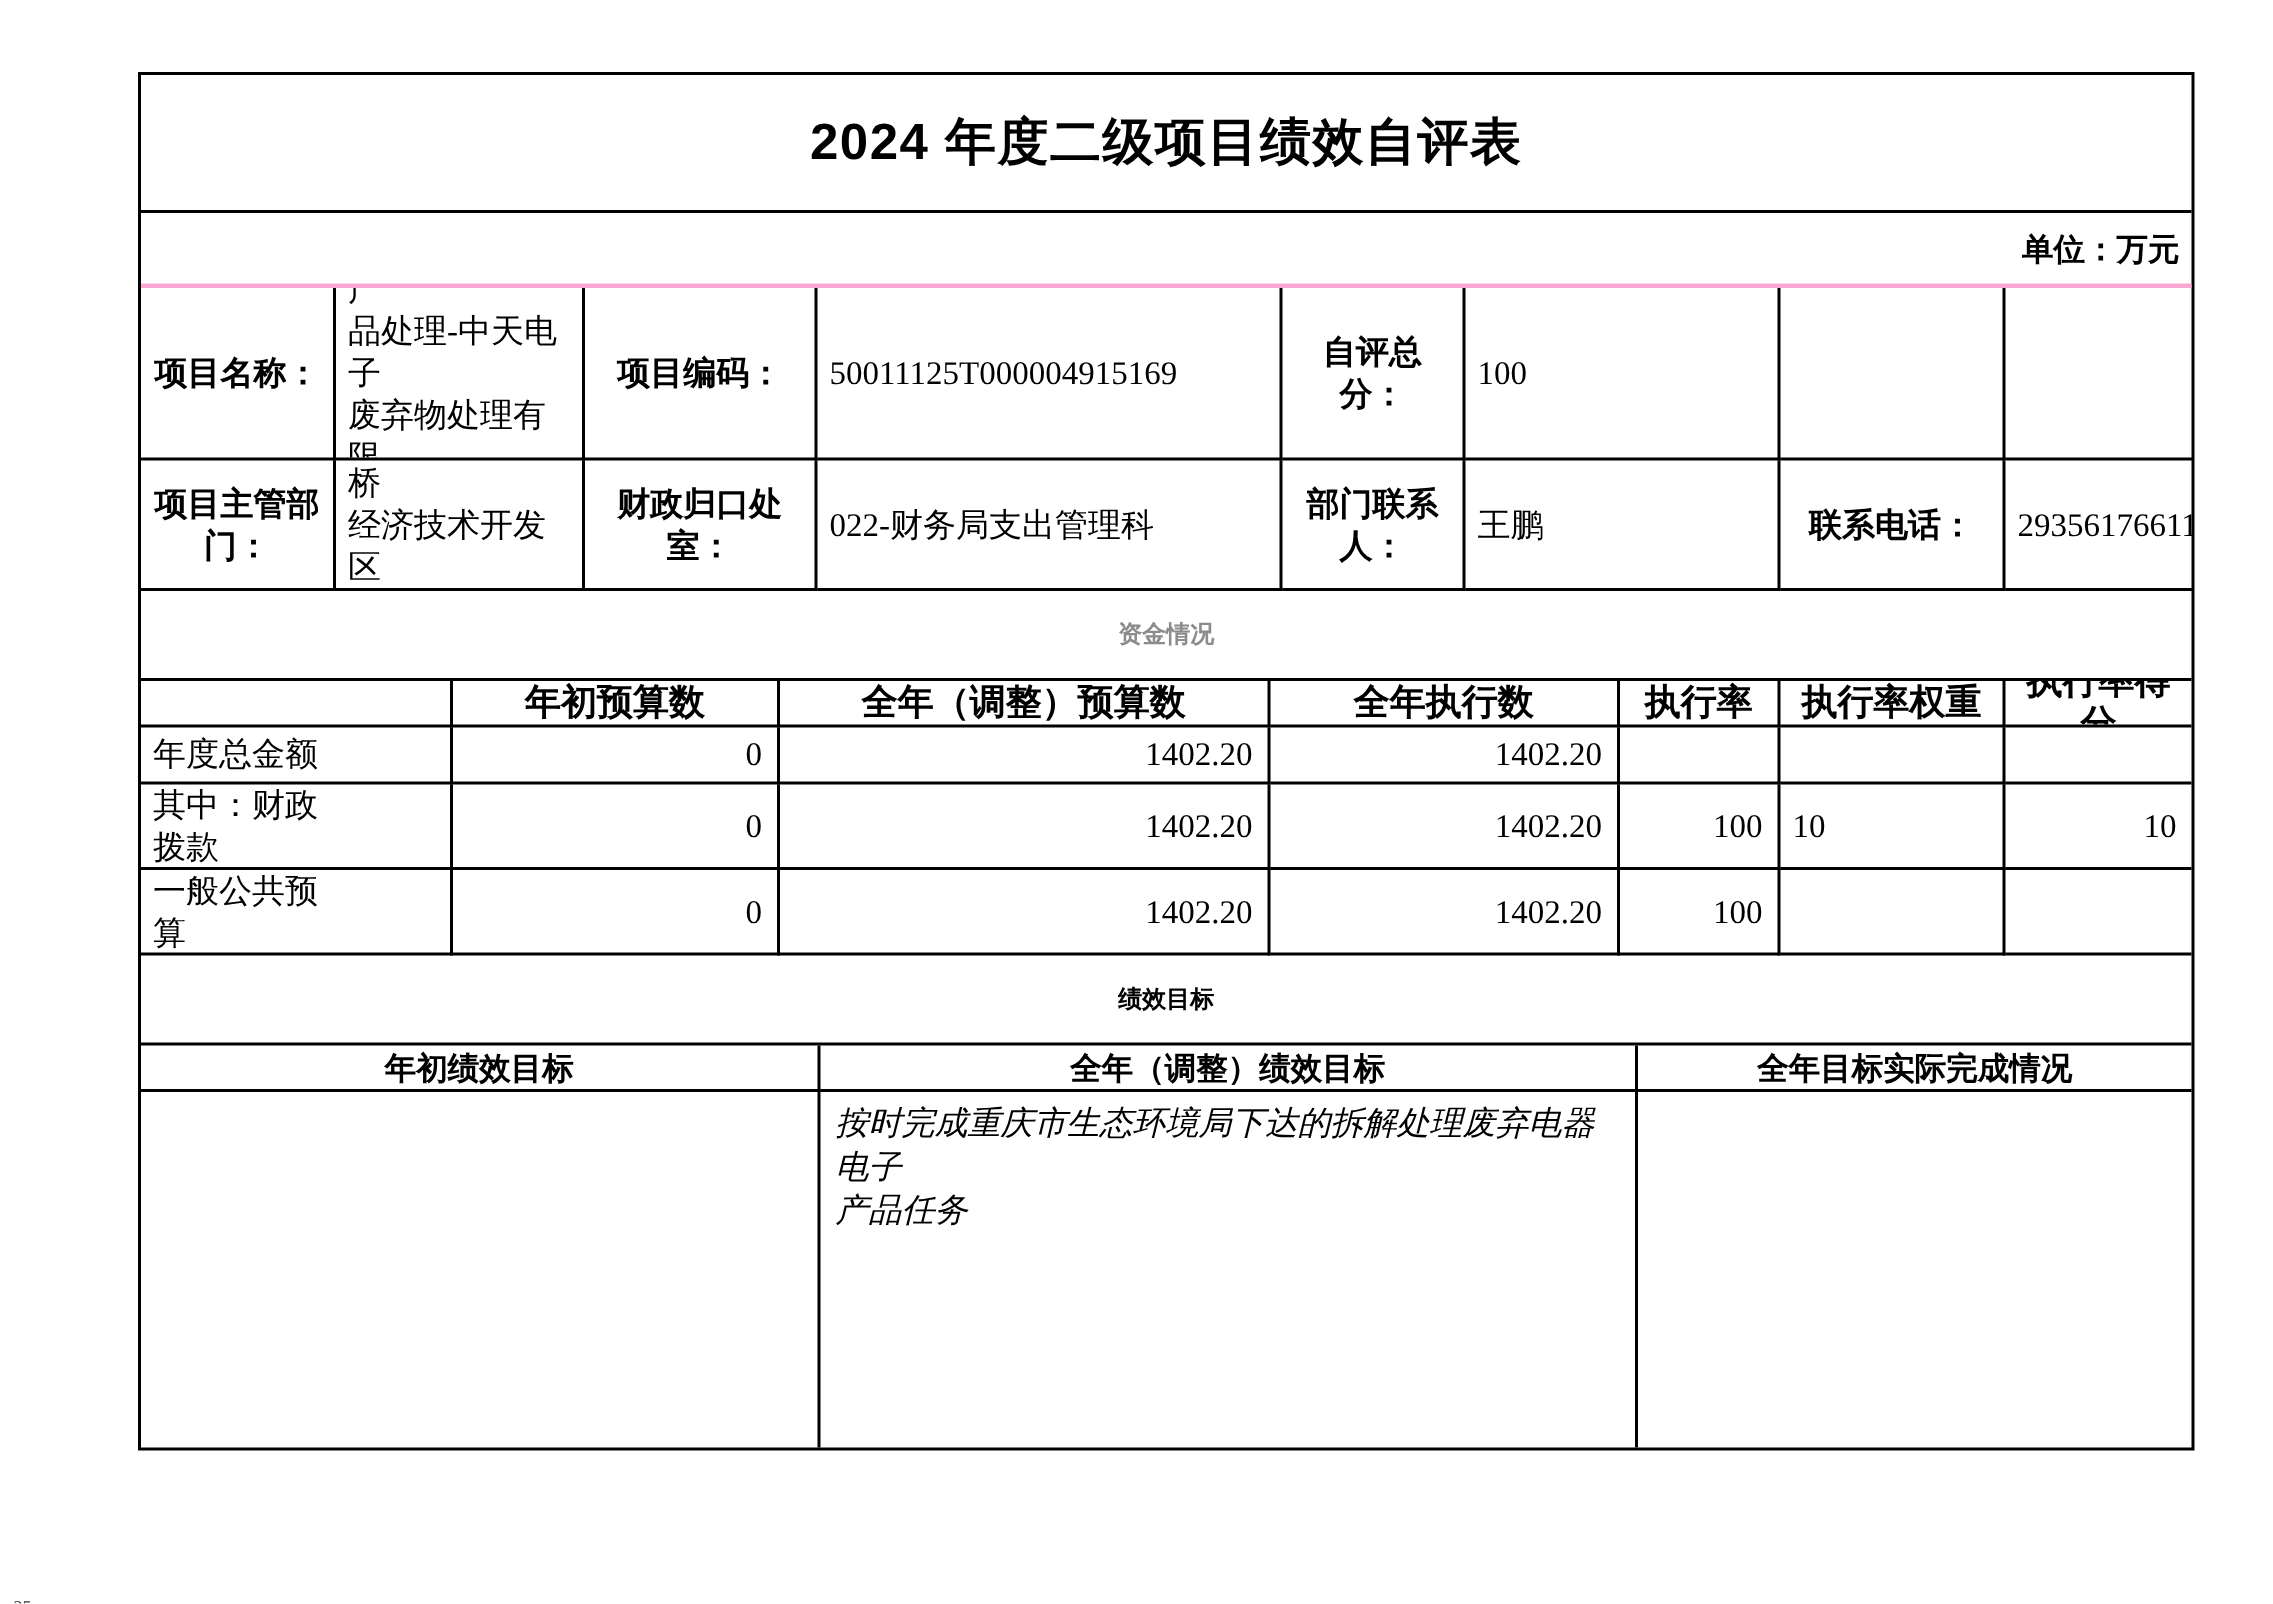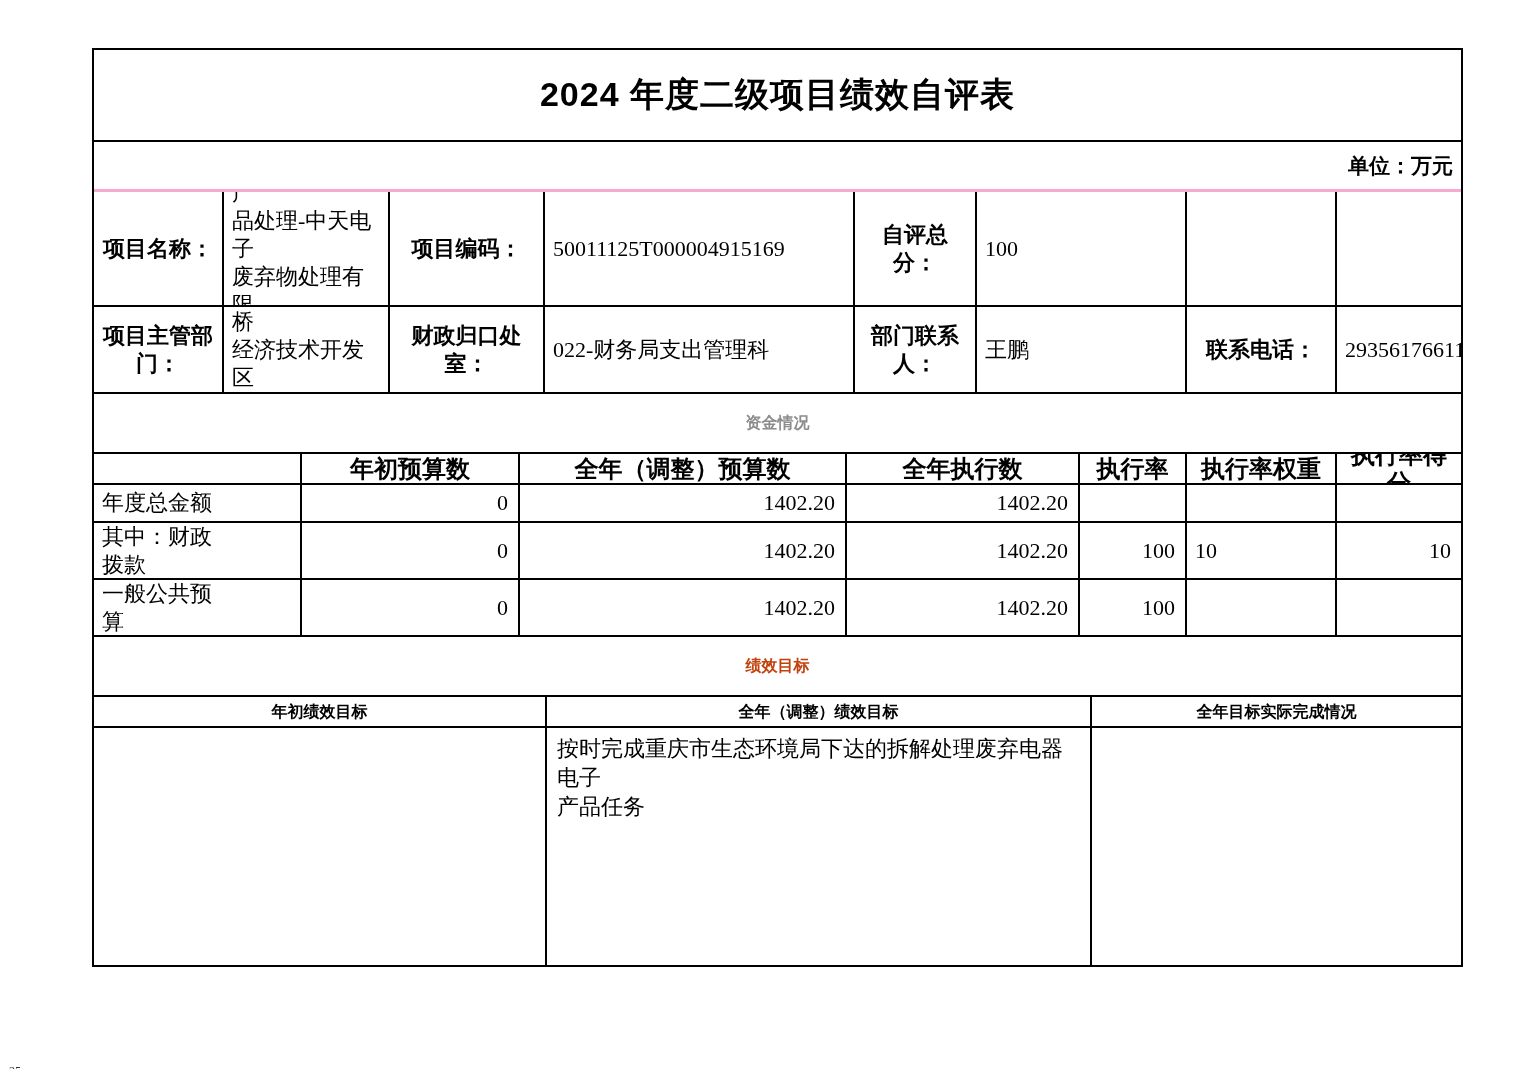--- a/index.html
+++ b/index.html
@@ -24,21 +24,21 @@
     border-bottom: 2px solid #000000;
     display: flex;
     align-items: center;
     padding: 4px 8px;
     font-size: 22px;
     line-height: 28px;
     white-space: pre-line;
     overflow: hidden;
   }
   .cell.last-col { border-right: none; }
-  .cell.no-b { border-bottom: none; }
+  .cell.no-b { border-bottom: none; font-style: italic; }
   .cell.lbl { font-weight: bold; justify-content: center; text-align: center; }
   .cell.num { justify-content: flex-end; text-align: right; padding-right: 10px; }
 
   
   .title-row {
     height: 92px;
     border-bottom: 2px solid #000000;
     display: flex; align-items: center; justify-content: center;
   }
   .title-row h1 {
@@ -76,21 +76,21 @@
     grid-template-columns: 208px 218px 327px 233px 107px 150px 124px;
     grid-template-rows: 31px 38px 57px 57px;
   }
   .funds-grid .hdr { font-weight: bold; justify-content: center; text-align: center; padding: 0 4px; font-size: 24px; }
   
   .goals-grid {
     display: grid;
     grid-template-columns: 453px 545px 369px;
     grid-template-rows: 31px 237px;
   }
-  .goals-grid .hdr { font-weight: bold; justify-content: center; text-align: center; padding: 0 4px; font-size: 16px; }
+  .goals-grid .hdr { font-weight: bold; justify-content: center; text-align: center; padding: 0 4px; font-size: 21px; }
   .goals-grid .content {
     align-items: flex-start;
     padding: 6px 10px;
     line-height: 29px;
   }
   
   .footer {
     position: absolute;
     left: 0; top: 1064px;
     width: 100%;
@@ -174,21 +174,21 @@
 算</div>
     <div class="cell num">0</div>
     <div class="cell num">1402.20</div>
     <div class="cell num">1402.20</div>
     <div class="cell num">100</div>
     <div class="cell"></div>
     <div class="cell num last-col"></div>
   </div>
 
   <div class="section-row">
-    <span class="section-title" style="color:#c2410c">绩效目标</span>
+    <span class="section-title" style="color:#000000">绩效目标</span>
   </div>
 
   <div class="goals-grid">
     <div class="cell hdr">年初绩效目标</div>
     <div class="cell hdr">全年（调整）绩效目标</div>
     <div class="cell hdr last-col">全年目标实际完成情况</div>
 
     <div class="cell content no-b"></div>
     <div class="cell content no-b">按时完成重庆市生态环境局下达的拆解处理废弃电器电子
 产品任务</div>

